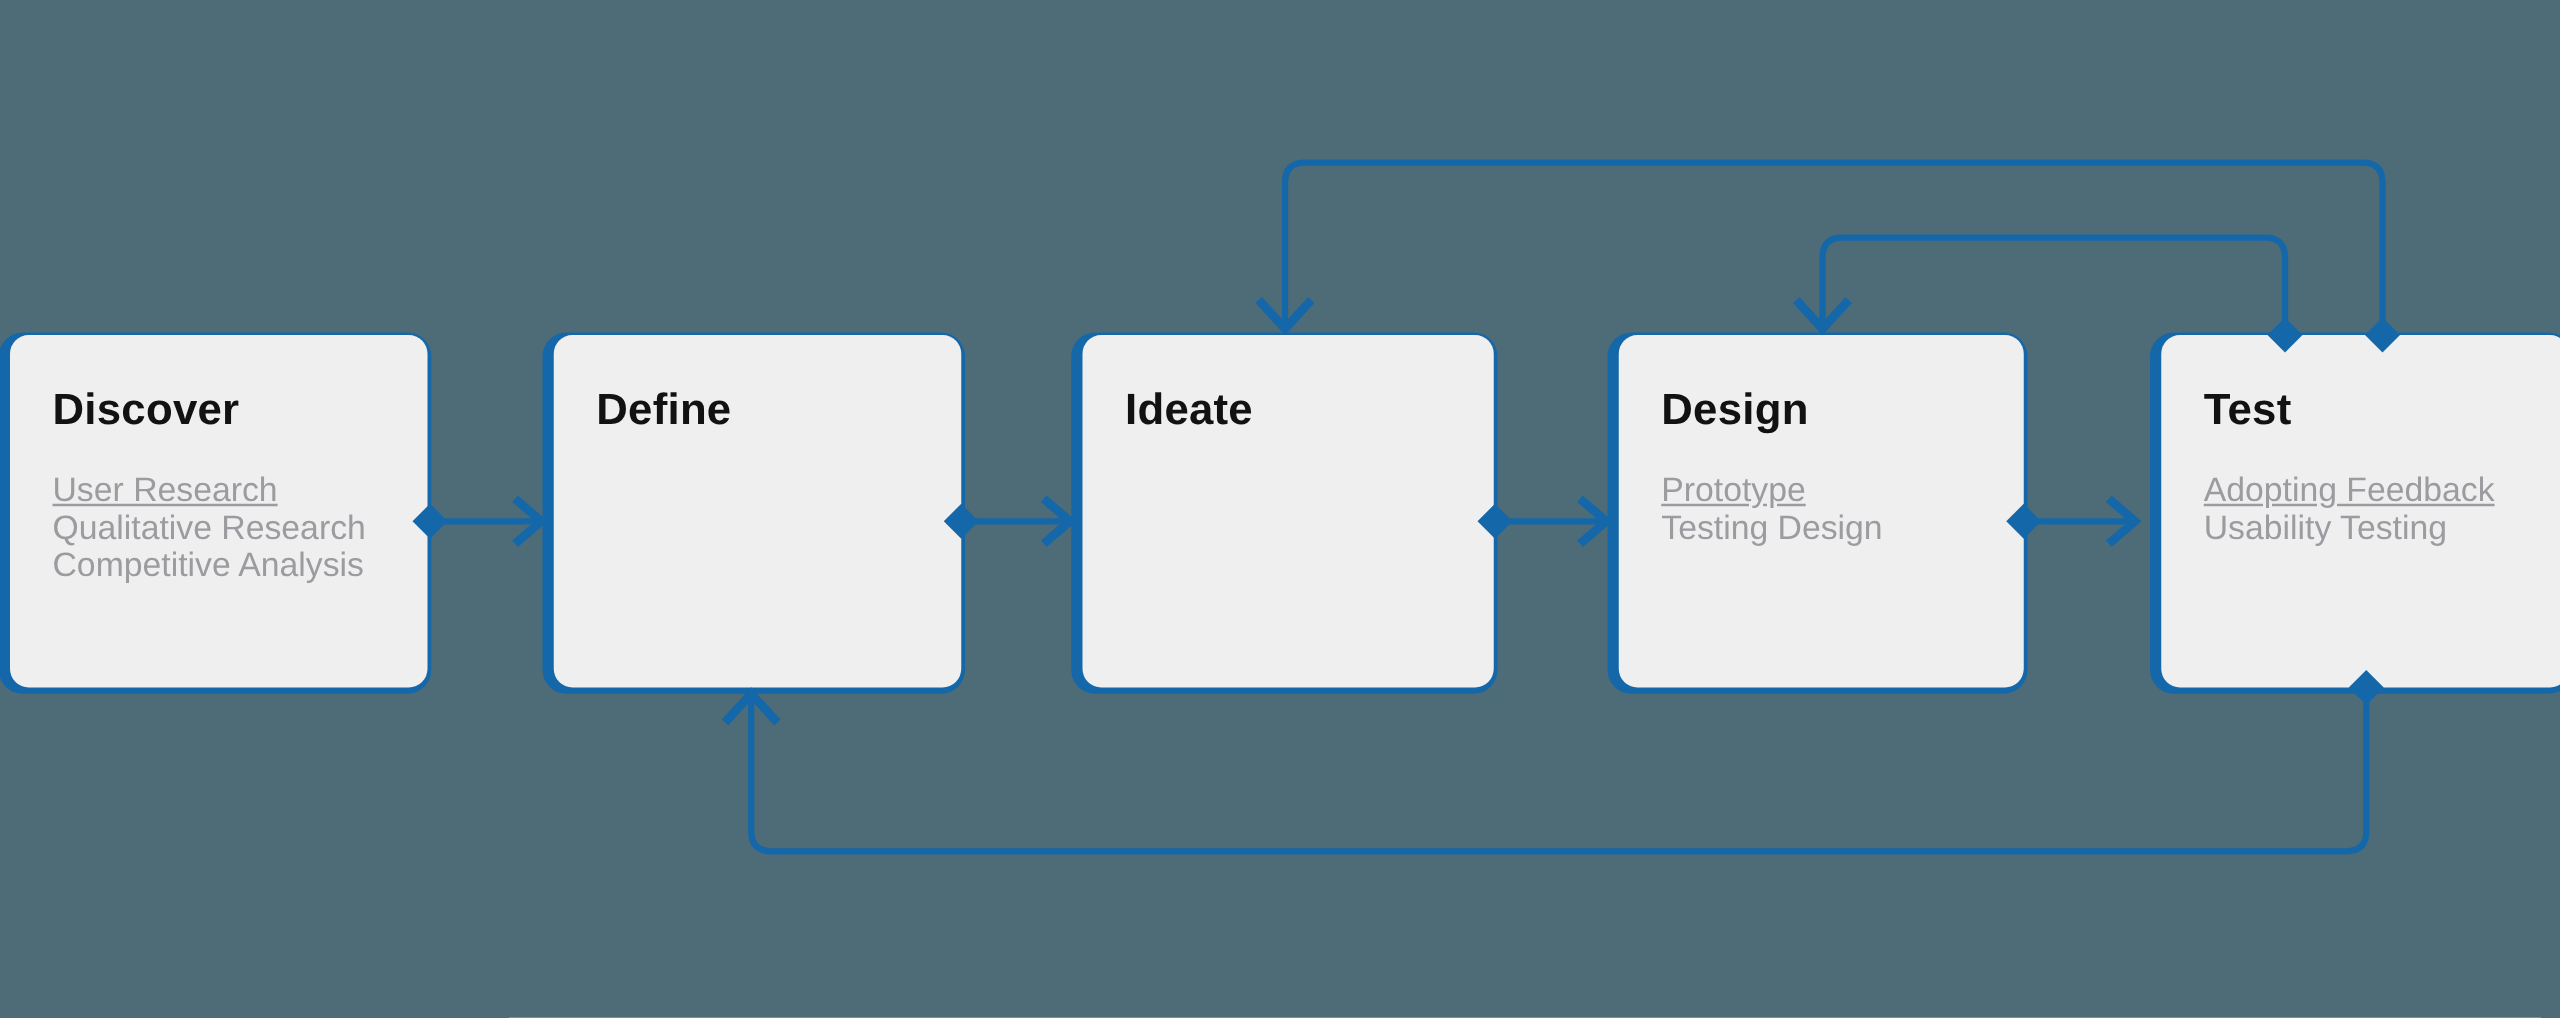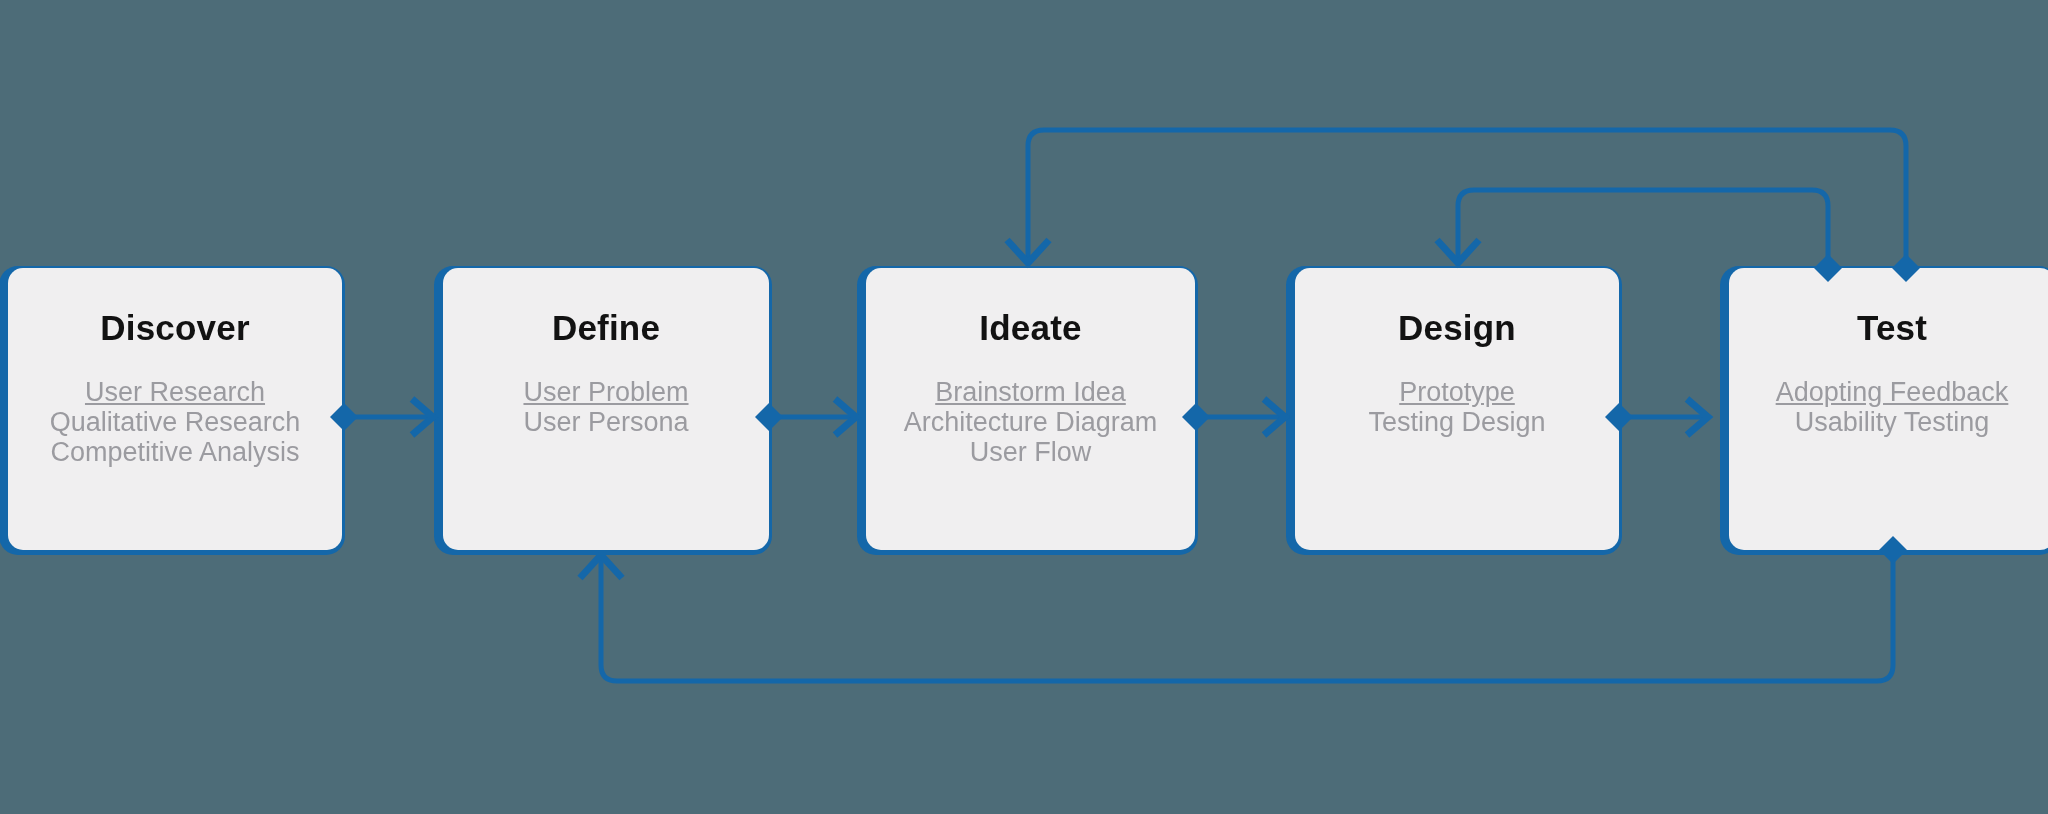--- a/index.html
+++ b/index.html
@@ -24,21 +24,21 @@
   }
   .connectors path.line{
     fill:none;stroke:var(--accent);stroke-width:5;
   }
   .connectors path.chevron{
     fill:none;stroke:var(--accent);stroke-width:7;stroke-linejoin:miter;
   }
   .connectors path.diamond{
     fill:var(--accent);stroke:none;
   }
-  .cards{position:absolute;left:0;top:0;width:100%;height:100%;z-index:2;text-align:center;}
+  .cards{position:absolute;left:0;top:0;width:100%;height:100%;z-index:2;}
   .card{
     position:absolute;
     top:268px;height:282px;
   }
   .card .accent{
     position:absolute;
     left:-9px;top:-2px;right:-3px;bottom:-5px;
     background:var(--accent);
     border-radius:19px;
   }
@@ -83,36 +83,27 @@
             <div class="item">Qualitative Research</div>
             <div class="item">Competitive Analysis</div>
           </div>
     </div>
   </div>
 
   <div class="card">
     <div class="accent"></div>
     <div class="card-body">
       <h2 class="title">Define</h2>
-      <div class="items">
-            <div class="item">User Problem</div>
-            <div class="item">User Persona</div>
-          </div>
     </div>
   </div>
 
   <div class="card">
     <div class="accent"></div>
     <div class="card-body">
       <h2 class="title">Ideate</h2>
-      <div class="items">
-            <div class="item">Brainstorm Idea</div>
-            <div class="item">Architecture Diagram</div>
-            <div class="item">User Flow</div>
-          </div>
     </div>
   </div>
 
   <div class="card">
     <div class="accent"></div>
     <div class="card-body">
       <h2 class="title">Design</h2>
       <div class="items">
             <div class="item">Prototype</div>
             <div class="item">Testing Design</div>

